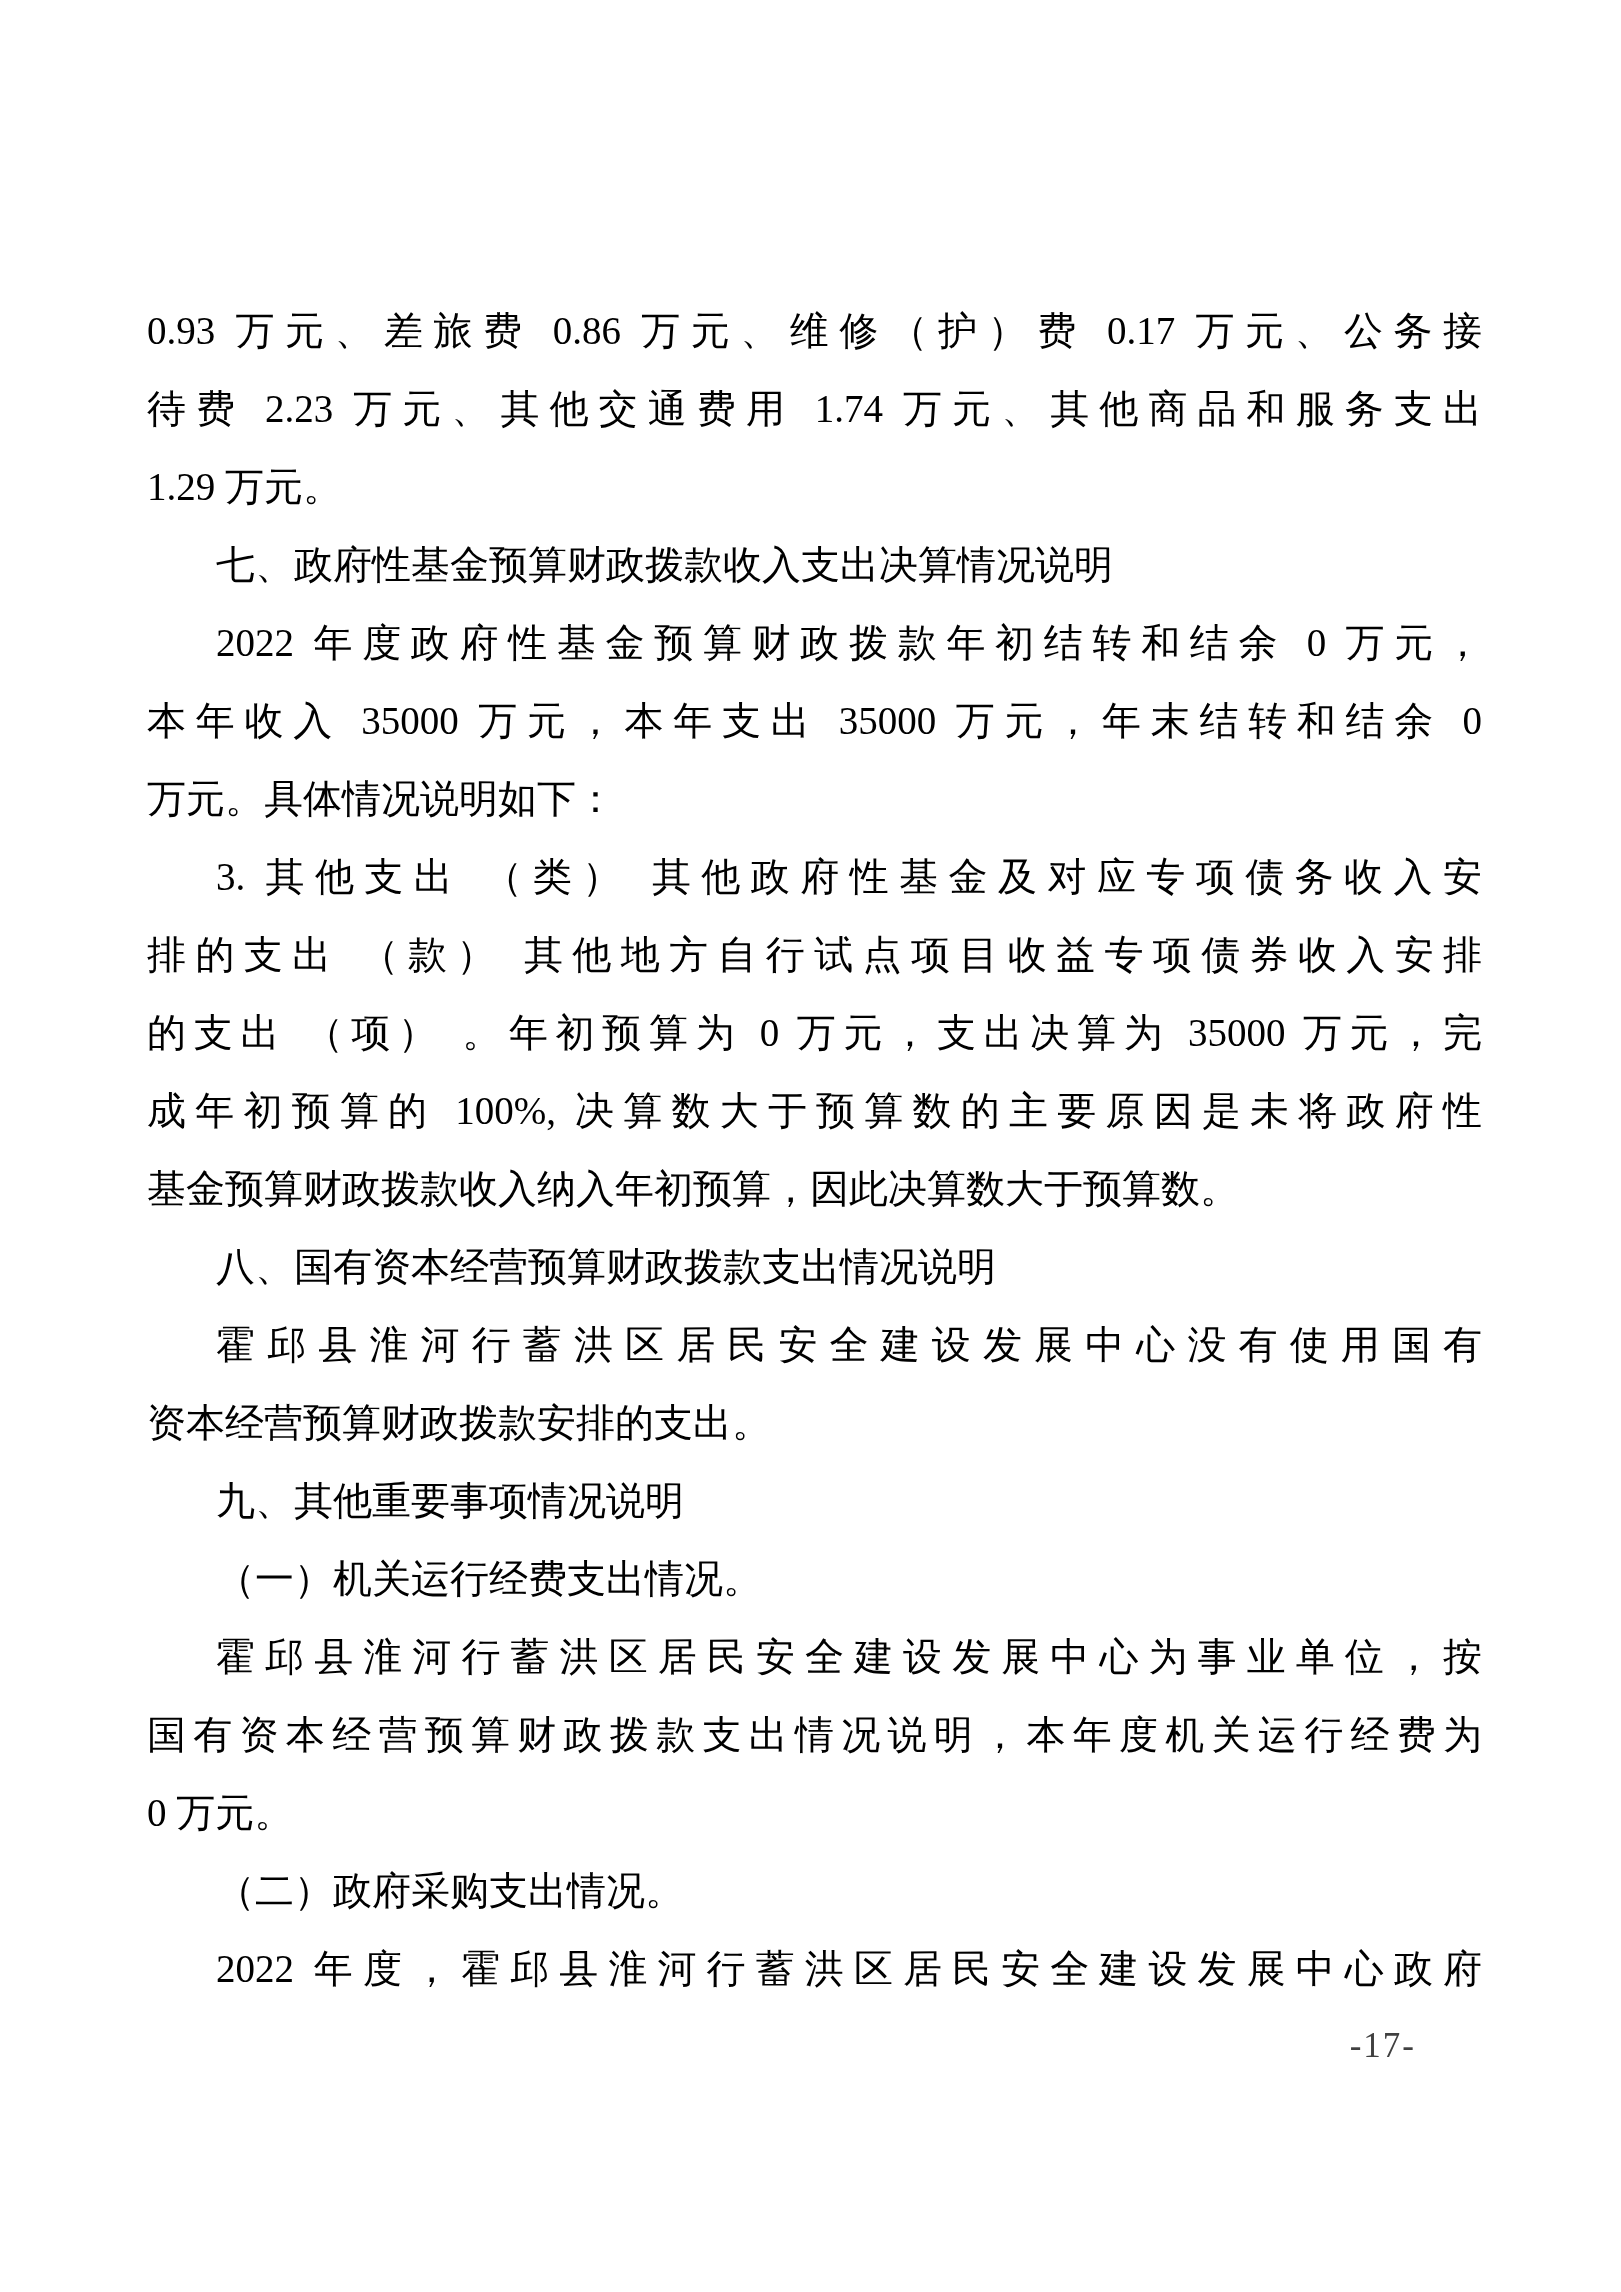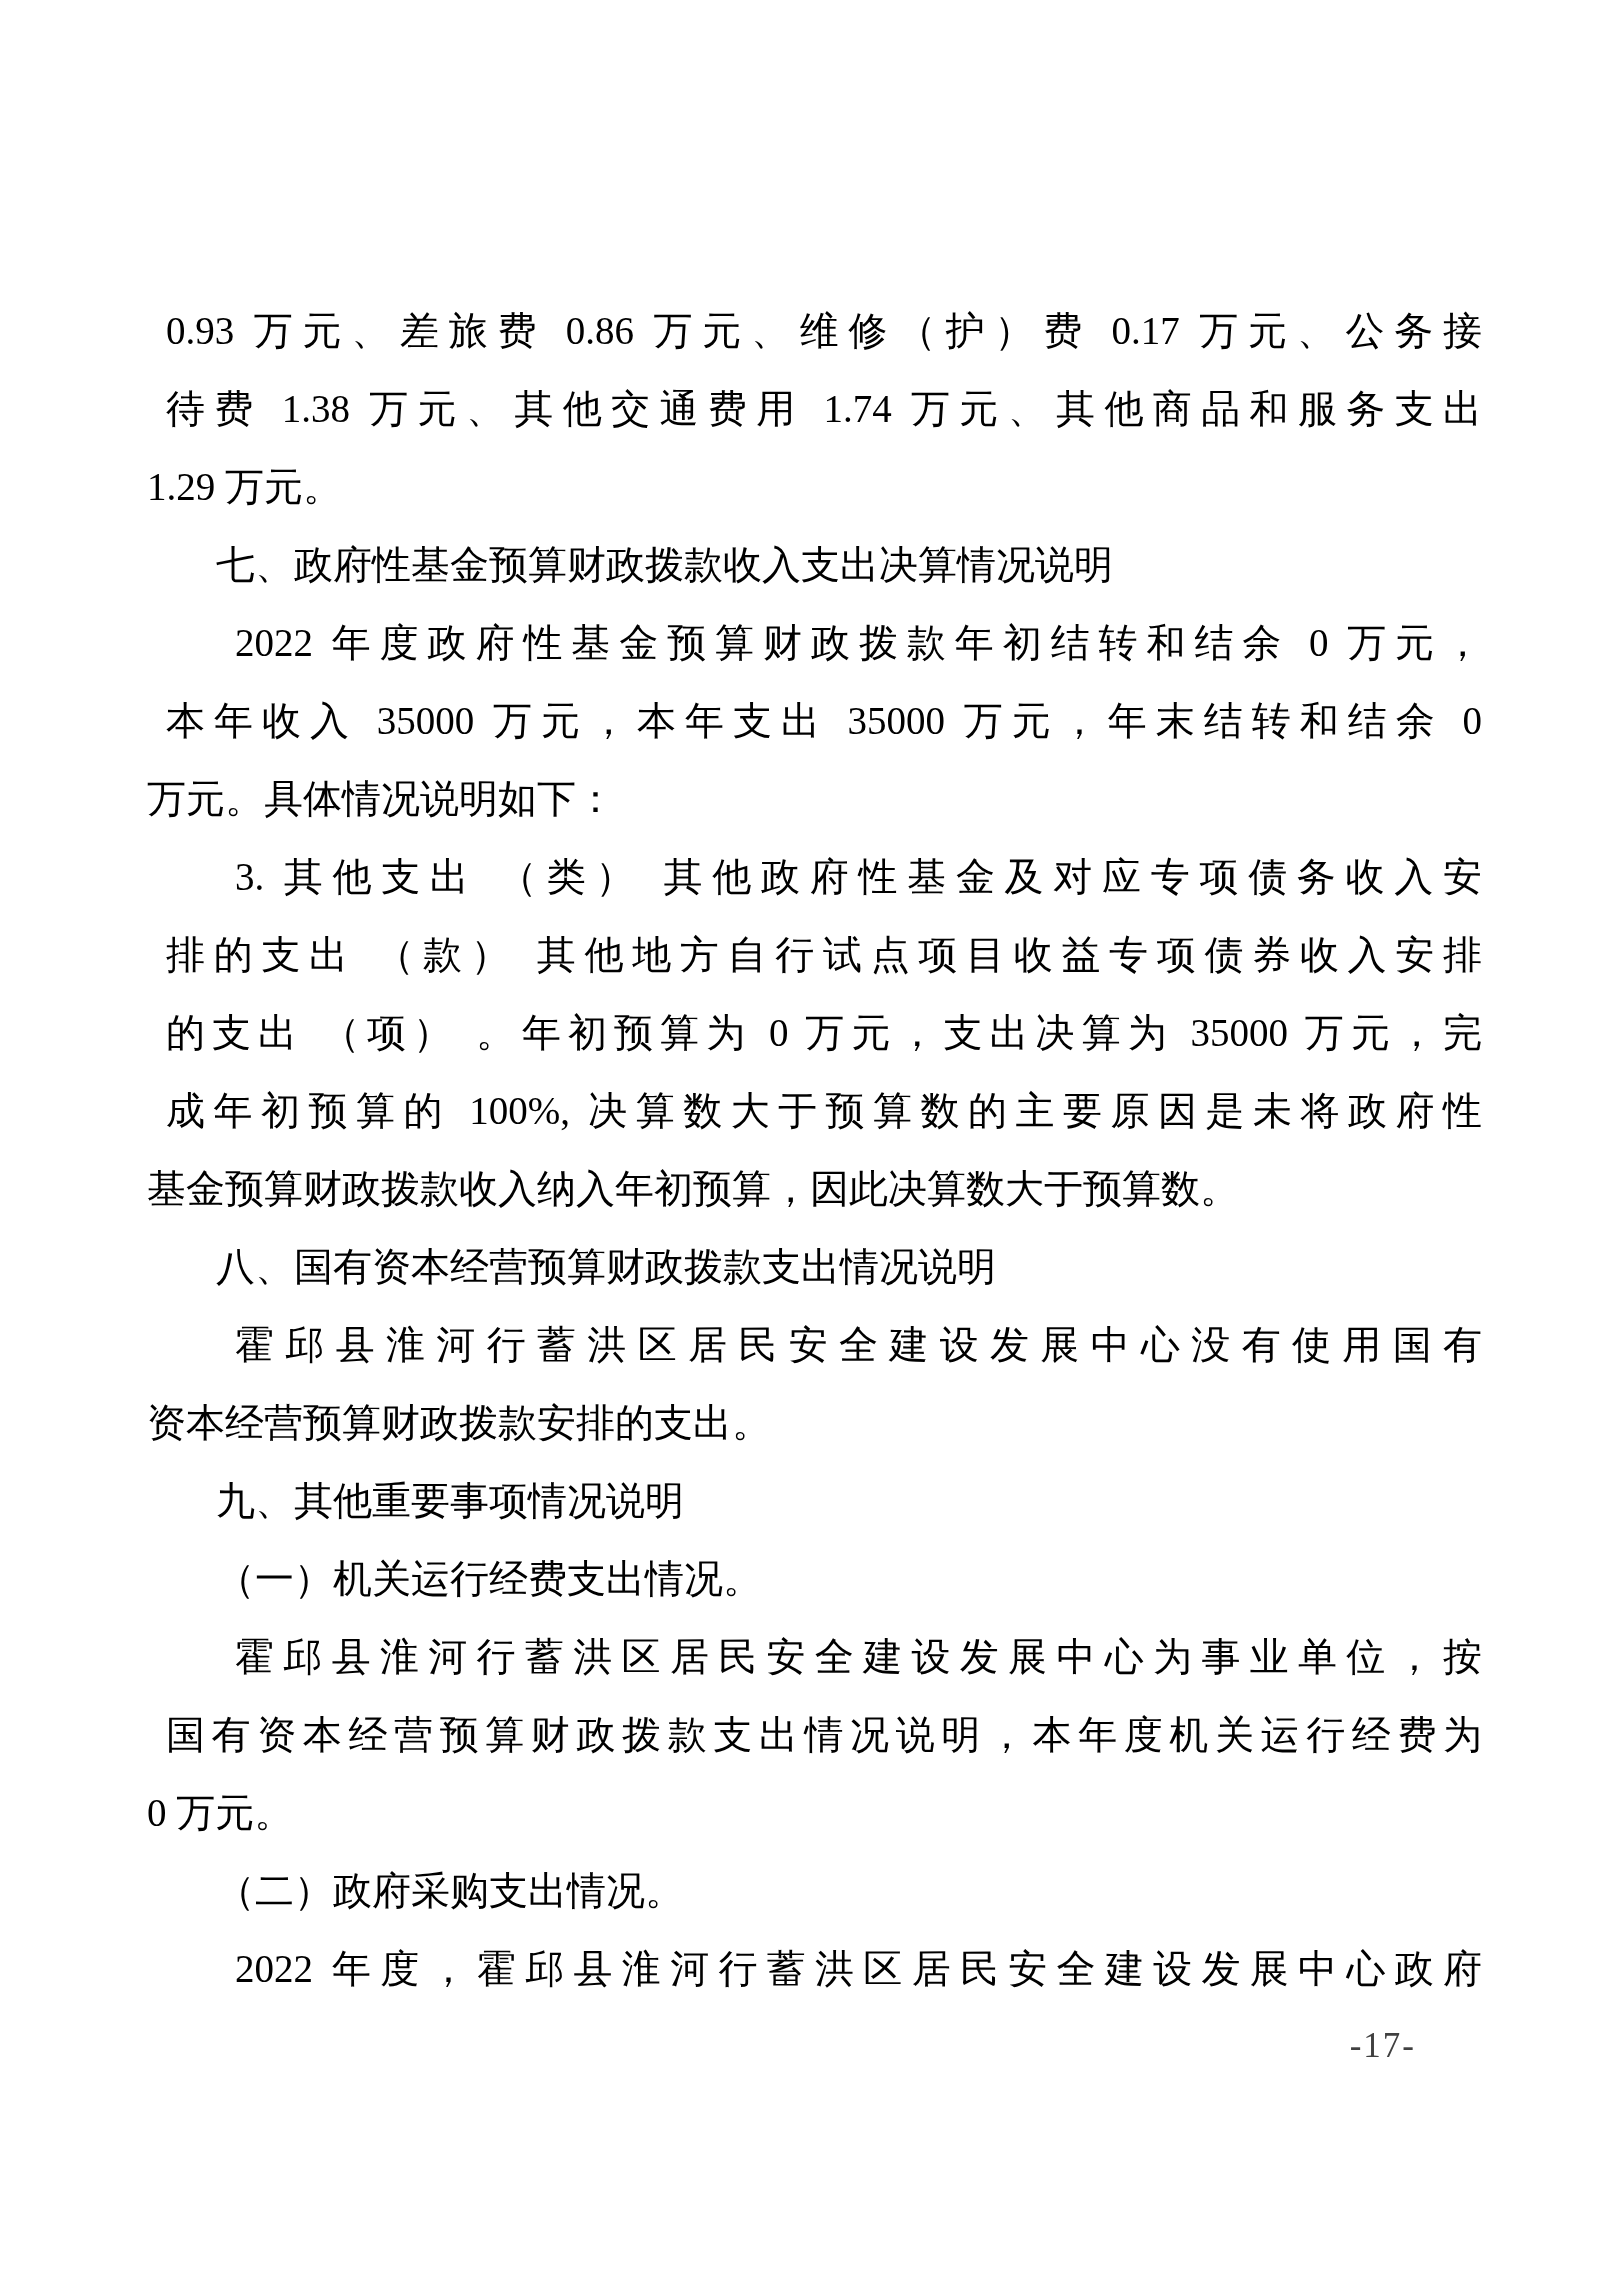--- a/index.html
+++ b/index.html
@@ -27,21 +27,20 @@
   }
   .line {
     height: 78px;
     overflow: hidden;
     text-align: left;
     white-space: normal;
   }
   .line.fill {
     text-align: justify;
     text-justify: inter-character;
-    margin-left: 19px;
   }
   .line.fill::after {
     content: "";
     display: inline-block;
     width: 100%;
     height: 0;
     vertical-align: top;
   }
   .line.indent .seg:first-child {
     padding-left: 69px;
@@ -61,21 +60,21 @@
     letter-spacing: 2px;
     color: #404040;
   }
 </style>
 </head>
 <body>
 
 <div class="page">
   <main class="doc-body" id="doc-body">
       <div class="line fill"><span class="seg">0.93 万元、差旅费 0.86 万元、维修（护）费 0.17 万元、公务接</span></div>
-      <div class="line fill"><span class="seg">待费 1.38 万元、其他交通费用 1.74 万元、其他商品和服务支出</span></div>
+      <div class="line fill"><span class="seg">待费 2.23 万元、其他交通费用 1.74 万元、其他商品和服务支出</span></div>
       <div class="line"><span class="seg">1.29 万元。</span></div>
       <div class="line indent"><span class="seg bold">七、政府性基金预算财政拨款收入支出决算情况说明</span></div>
       <div class="line fill indent"><span class="seg">2022 年度政府性基金预算财政拨款年初结转和结余 0 万元，</span></div>
       <div class="line fill"><span class="seg">本年收入 35000 万元，本年支出 35000 万元，年末结转和结余 0</span></div>
       <div class="line"><span class="seg">万元。具体情况说明如下：</span></div>
       <div class="line fill indent"><span class="seg bold">3. 其他支出 （类） 其他政府性基金及对应专项债务收入安</span></div>
       <div class="line fill"><span class="seg bold">排的支出 （款） 其他地方自行试点项目收益专项债券收入安排</span></div>
       <div class="line fill"><span class="seg bold">的支出 （项） 。</span><span class="seg">年初预算为 0 万元，支出决算为 35000 万元，完</span></div>
       <div class="line fill"><span class="seg">成年初预算的 100%, 决算数大于预算数的主要原因是未将政府性</span></div>
       <div class="line"><span class="seg">基金预算财政拨款收入纳入年初预算，因此决算数大于预算数。</span></div>

